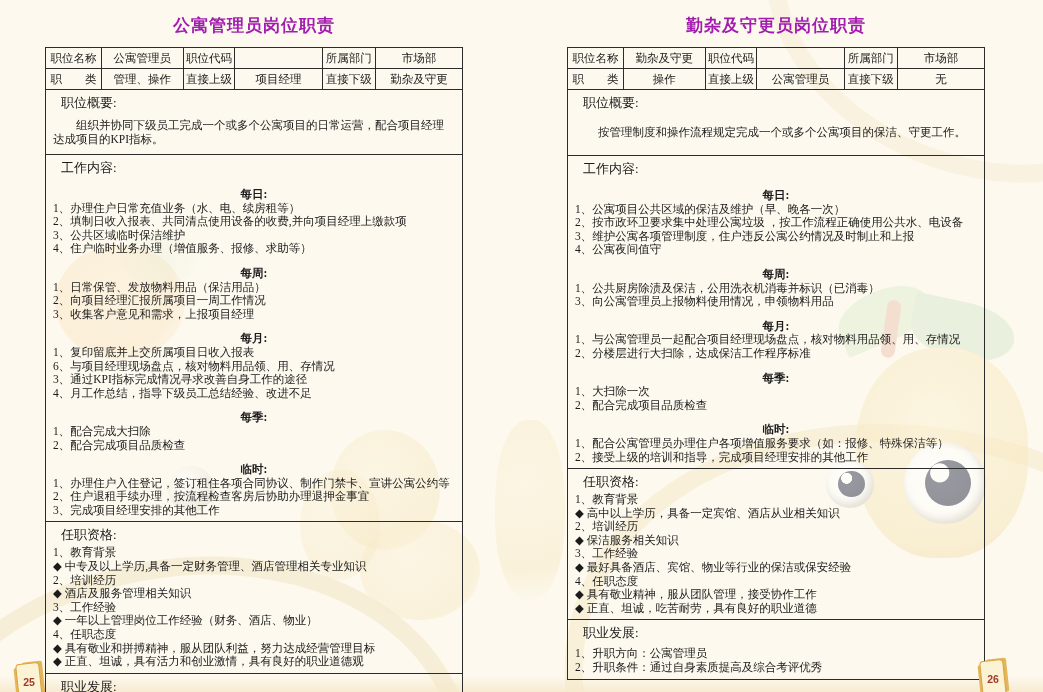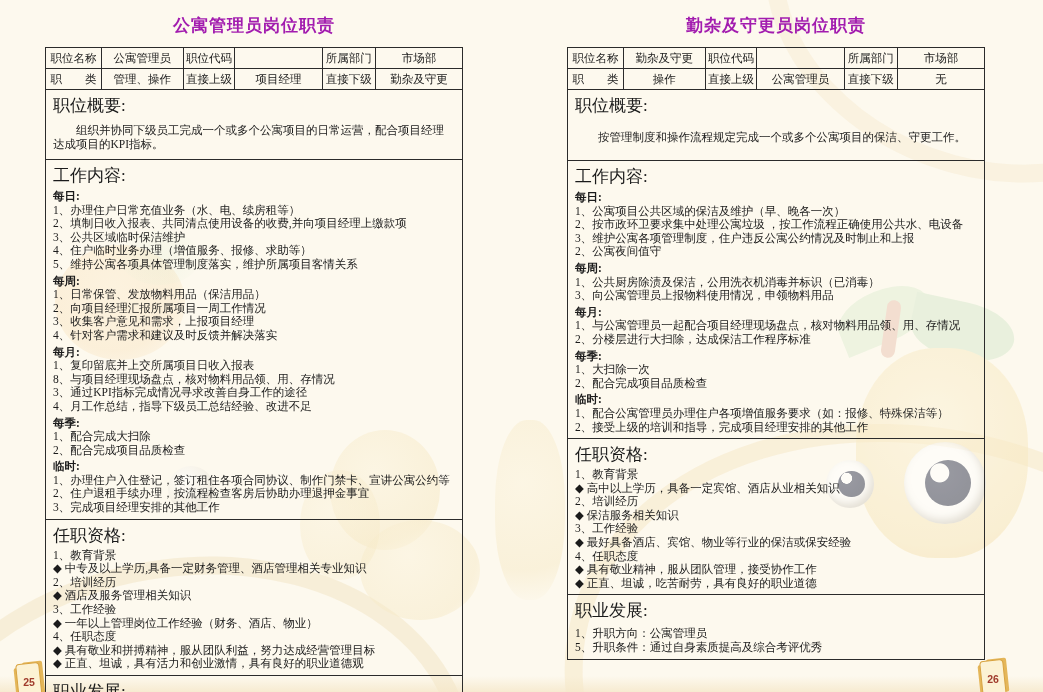--- a/index.html
+++ b/index.html
@@ -42,23 +42,23 @@
     font-family:"Liberation Sans","DejaVu Sans",sans-serif;
     font-size:17px;font-weight:bold;text-align:center;
     margin:4px 0 10px 0;color:#a21caf;letter-spacing:1px;
   }
   table.head{width:100%;border-collapse:collapse;table-layout:fixed;padding-left:12px;}
   table.head td{
     border:1px solid #2b2b2b;height:20px;text-align:center;
     font-size:11.5px;padding:0 1px;white-space:nowrap;overflow:hidden;
   }
   .sec{border:1px solid #2b2b2b;border-top:none;padding:3px 7px 4px 7px;}
-  .sec-label{font-size:17px;margin:1px 0 2px 0;}
+  .sec-label{font-size:13px;margin:1px 0 2px 8px;}
   .line{font-size:11.5px;line-height:13.6px;}
-  .subhead{font-weight:bold;margin-top:3px;}
+  .subhead{font-weight:bold;margin-top:11px;text-align:center;}
   .summary-text{font-size:11.5px;line-height:14px;text-indent:2em;margin:6px 0 4px 0;}
   .page-right .summary-text{margin:13px 0 12px 0;}
   .sec.dev .sec-label{margin-bottom:5px;}
   .sec.qual .list{margin-top:2px;}
   
   .stamp{position:absolute;z-index:3;width:24px;height:38px;}
   .stamp .seal{
     position:absolute;inset:0;background:#fcf2d4;border:1.5px solid #d8a340;
     border-radius:4px;transform:rotate(-6deg);
     box-shadow:-4px 2px 0 -2px #e4b659, 5px -3px 0 -2px #e4b659;
@@ -133,29 +133,27 @@
     <div class="summary-text">组织并协同下级员工完成一个或多个公寓项目的日常运营，配合项目经理达成项目的KPI指标。</div>
   </div>
   <div class="sec">
     <div class="sec-label">工作内容:</div>
     <div class="list">
         <div class="line subhead">每日:</div>
         <div class="line">1、办理住户日常充值业务（水、电、续房租等）</div>
         <div class="line">2、填制日收入报表、共同清点使用设备的收费,并向项目经理上缴款项</div>
         <div class="line">3、公共区域临时保洁维护</div>
         <div class="line">4、住户临时业务办理（增值服务、报修、求助等）</div>
-        <div class="line">5、维持公寓各项具体管理制度落实，维护所属项目客情关系</div>
         <div class="line subhead">每周:</div>
         <div class="line">1、日常保管、发放物料用品（保洁用品）</div>
         <div class="line">2、向项目经理汇报所属项目一周工作情况</div>
         <div class="line">3、收集客户意见和需求，上报项目经理</div>
-        <div class="line">4、针对客户需求和建议及时反馈并解决落实</div>
         <div class="line subhead">每月:</div>
         <div class="line">1、复印留底并上交所属项目日收入报表</div>
-        <div class="line">8、与项目经理现场盘点，核对物料用品领、用、存情况</div>
+        <div class="line">6、与项目经理现场盘点，核对物料用品领、用、存情况</div>
         <div class="line">3、通过KPI指标完成情况寻求改善自身工作的途径</div>
         <div class="line">4、月工作总结，指导下级员工总结经验、改进不足</div>
         <div class="line subhead">每季:</div>
         <div class="line">1、配合完成大扫除</div>
         <div class="line">2、配合完成项目品质检查</div>
         <div class="line subhead">临时:</div>
         <div class="line">1、办理住户入住登记，签订租住各项合同协议、制作门禁卡、宣讲公寓公约等</div>
         <div class="line">2、住户退租手续办理，按流程检查客房后协助办理退押金事宜</div>
         <div class="line">3、完成项目经理安排的其他工作</div>
       </div>
@@ -217,21 +215,21 @@
     <div class="sec-label">职位概要:</div>
     <div class="summary-text">按管理制度和操作流程规定完成一个或多个公寓项目的保洁、守更工作。</div>
   </div>
   <div class="sec">
     <div class="sec-label">工作内容:</div>
     <div class="list">
         <div class="line subhead">每日:</div>
         <div class="line">1、公寓项目公共区域的保洁及维护（早、晚各一次）</div>
         <div class="line">2、按市政环卫要求集中处理公寓垃圾 ，按工作流程正确使用公共水、电设备</div>
         <div class="line">3、维护公寓各项管理制度，住户违反公寓公约情况及时制止和上报</div>
-        <div class="line">2、公寓夜间值守</div>
+        <div class="line">4、公寓夜间值守</div>
         <div class="line subhead">每周:</div>
         <div class="line">1、公共厨房除渍及保洁，公用洗衣机消毒并标识（已消毒）</div>
         <div class="line">3、向公寓管理员上报物料使用情况，申领物料用品</div>
         <div class="line subhead">每月:</div>
         <div class="line">1、与公寓管理员一起配合项目经理现场盘点，核对物料用品领、用、存情况</div>
         <div class="line">2、分楼层进行大扫除，达成保洁工作程序标准</div>
         <div class="line subhead">每季:</div>
         <div class="line">1、大扫除一次</div>
         <div class="line">2、配合完成项目品质检查</div>
         <div class="line subhead">临时:</div>
@@ -250,21 +248,21 @@
         <div class="line">◆ 最好具备酒店、宾馆、物业等行业的保洁或保安经验</div>
         <div class="line">4、任职态度</div>
         <div class="line">◆ 具有敬业精神，服从团队管理，接受协作工作</div>
         <div class="line">◆ 正直、坦诚，吃苦耐劳，具有良好的职业道德</div>
       </div>
   </div>
   <div class="sec dev">
     <div class="sec-label">职业发展:</div>
     <div class="list">
         <div class="line">1、升职方向：公寓管理员</div>
-        <div class="line">5、升职条件：通过自身素质提高及综合考评优秀</div>
+        <div class="line">2、升职条件：通过自身素质提高及综合考评优秀</div>
       </div>
   </div>
 </div>
 
 <div class="stamp stamp-left">
   <div class="seal"></div>
   <div class="num">25</div>
 </div>
 <div class="stamp stamp-right">
   <div class="seal"></div>

